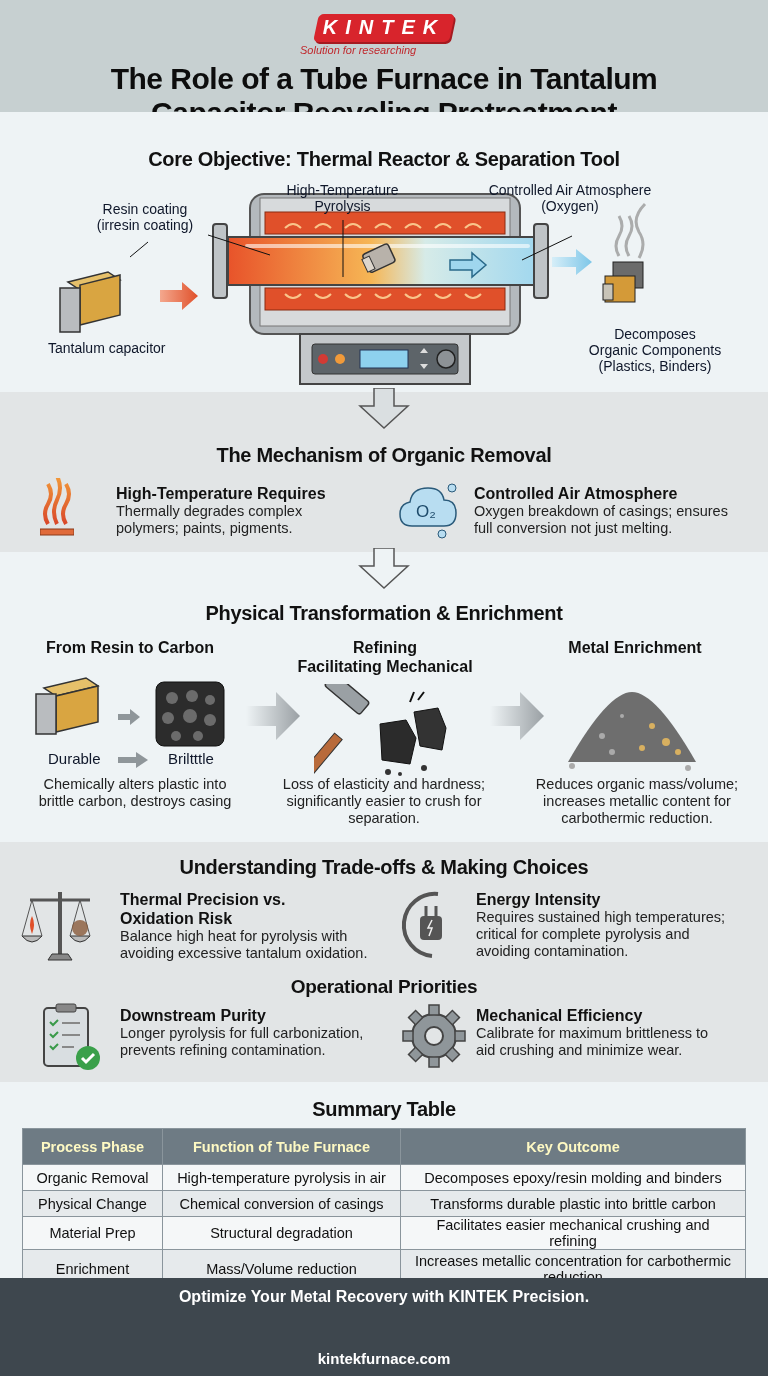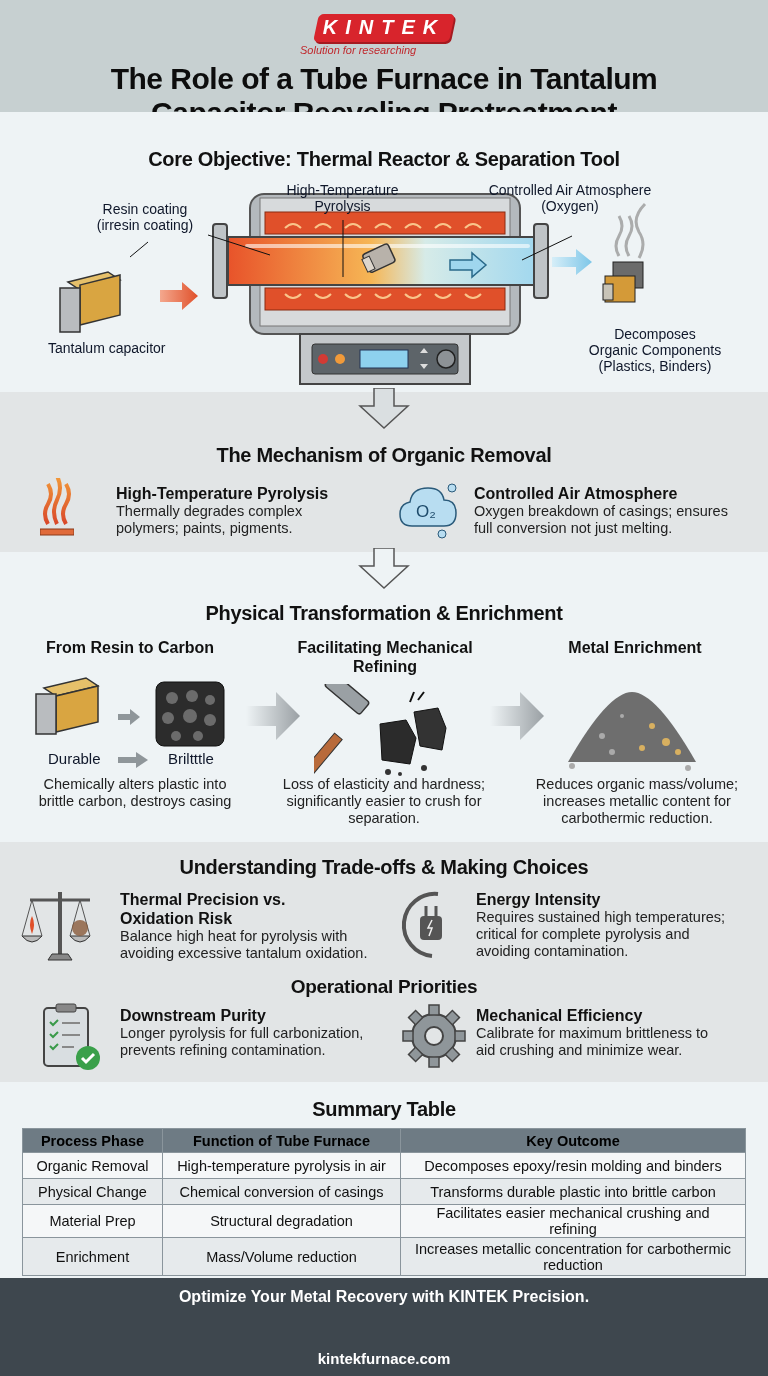--- a/index.html
+++ b/index.html
@@ -23,21 +23,21 @@
   
   #mech { top: 392px; height: 160px; background: #e2e5e6; }
   #phys { top: 552px; height: 290px; background: #eef3f5; padding-left: 33px; }
   #trade { top: 842px; height: 240px; background: #e2e5e6; }
   #summary { top: 1082px; height: 196px; background: #eef3f5; }
   #footer { top: 1278px; height: 98px; background: #3e474e; color: #fff; }
 
   .arrow-down { position: absolute; left: 358px; width: 52px; height: 42px; }
 
   table { border-collapse: collapse; position: absolute; left: 22px; top: 46px; width: 724px; font-size: 14.5px; }
-  th { background: #6e7b84; color: #000000; font-weight: bold; height: 24px; border: 1px solid #8a959c; }
+  th { background: #6e7b84; color: #fef9c3; font-weight: bold; height: 36px; border: 1px solid #8a959c; }
   td { border: 1px solid #8a959c; text-align: center; height: 26px; color: #111; padding: 0 12px; line-height: 16px; }
   tr.odd td { background: #f5f7f8; }
   tr.even td { background: #e6eaec; }
 </style>
 </head>
 <body>
 
 <div id="header" class="section">
   <div class="logo-badge"></div>
   <div class="logo-text">KINTEK</div>
@@ -152,21 +152,21 @@
     <defs>
         <linearGradient id="flame" x1="0" y1="0" x2="0" y2="1">
           <stop offset="0" stop-color="#f29a3a"></stop>
           <stop offset="1" stop-color="#d9482a"></stop>
         </linearGradient>
       </defs>
     <path d="M8 46 q-6 -10 0 -20 q6 -10 0 -20 M17 46 q-6 -12 0 -24 q6 -12 0 -24 M26 46 q-6 -10 0 -20 q6 -10 0 -20" stroke="url(#flame)" stroke-width="4" fill="none"></path>
     <rect x="0" y="51" width="34" height="6" fill="#e06a3a" stroke="#8a3a1a"></rect>
   </svg>
   <div style="position:absolute;left:116px;top:92px;">
-    <div class="bold-title">High-Temperature Pyrolysis</div>
+    <div class="bold-title">High-Temperature Requires</div>
     <div class="desc">Thermally degrades complex</div>
     <div class="desc">polymers; paints, pigments.</div>
   </div>
 
   <svg style="position:absolute;left:398px;top:90px;" width="62" height="60">
     <path d="M14 44 q-12 0 -12 -12 q0 -10 10 -12 q2 -14 18 -14 q14 0 16 12 q12 0 12 13 q0 13 -12 13 z" fill="#b8ddf1" stroke="#2a5a7a" stroke-width="1.5"></path>
     <circle cx="54" cy="6" r="4" fill="#b8ddf1" stroke="#2a5a7a"></circle>
     <circle cx="44" cy="52" r="4" fill="#b8ddf1" stroke="#2a5a7a"></circle>
     <text x="18" y="35" font-family="Liberation Sans, sans-serif" font-size="17" fill="#1d4a6a">O₂</text>
   </svg>
@@ -217,22 +217,22 @@
     <defs>
         <linearGradient id="gArr" x1="0" x2="1">
           <stop offset="0" stop-color="#eef3f5"></stop>
           <stop offset="1" stop-color="#9aa0a4"></stop>
         </linearGradient>
       </defs>
     <path d="M0 14 h30 v-14 l24 24 l-24 24 v-14 h-30 z" fill="url(#gArr)"></path>
   </svg>
 
   <div class="bold-title center" style="position:absolute;left:270px;top:86px;width:230px;">
+    <div>Refining</div>
     <div>Facilitating Mechanical</div>
-    <div>Refining</div>
   </div>
   <svg style="position:absolute;left:314px;top:132px;" width="140" height="96">
     <rect x="2" y="46" width="10" height="54" fill="#b86a3a" stroke="#333" transform="rotate(40 7 73)"></rect>
     <rect x="10" y="2" width="46" height="16" rx="3" fill="#9aa0a4" stroke="#333" stroke-width="1.5" transform="rotate(40 33 10)"></rect>
     <path d="M66 40 l26 -4 l10 18 l-6 26 l-28 -4 z" fill="#2b2b2b" stroke="#111"></path>
     <path d="M100 28 l24 -4 l8 20 l-4 22 l-22 -4 z" fill="#333" stroke="#111"></path>
     <path d="M96 18 l4 -10 M104 16 l6 -8" stroke="#111" stroke-width="2"></path>
     <circle cx="74" cy="88" r="3" fill="#333"></circle>
       <circle cx="86" cy="90" r="2" fill="#333"></circle>
       <circle cx="110" cy="84" r="3" fill="#333"></circle>

